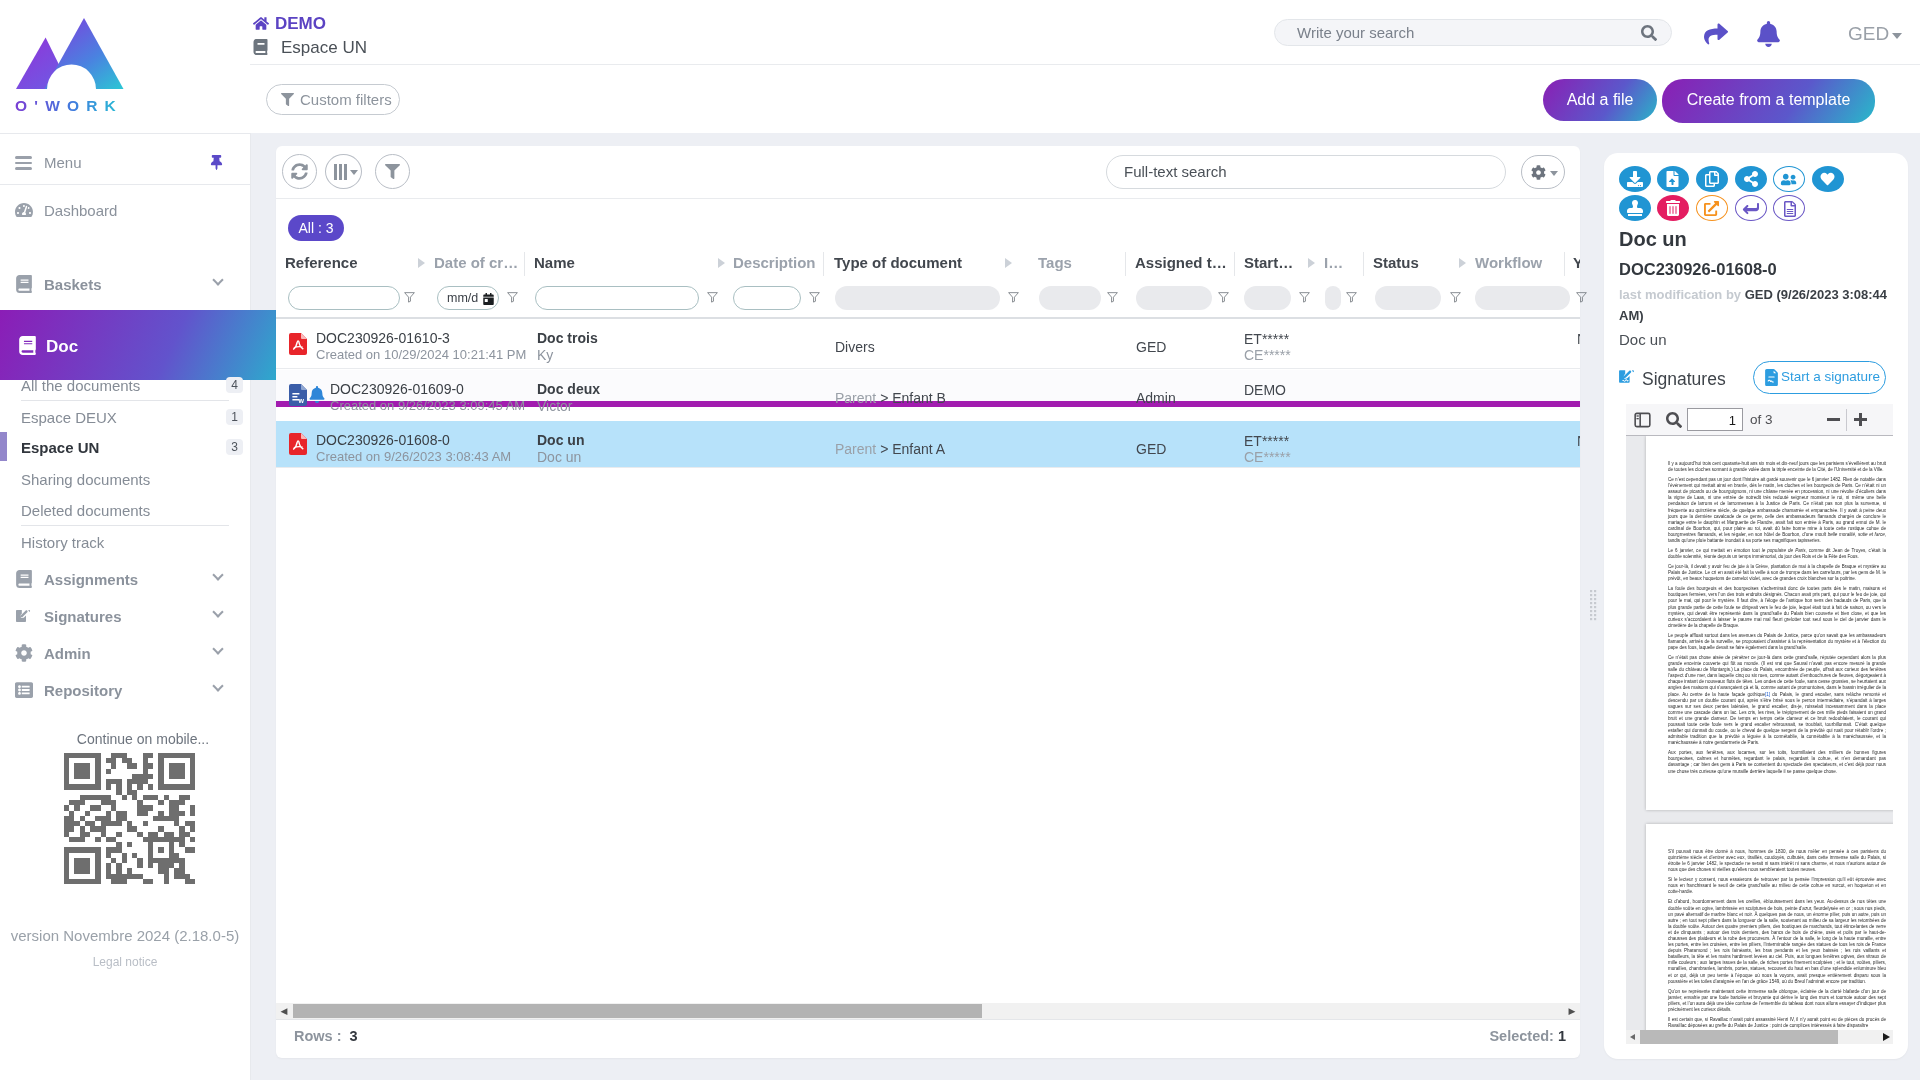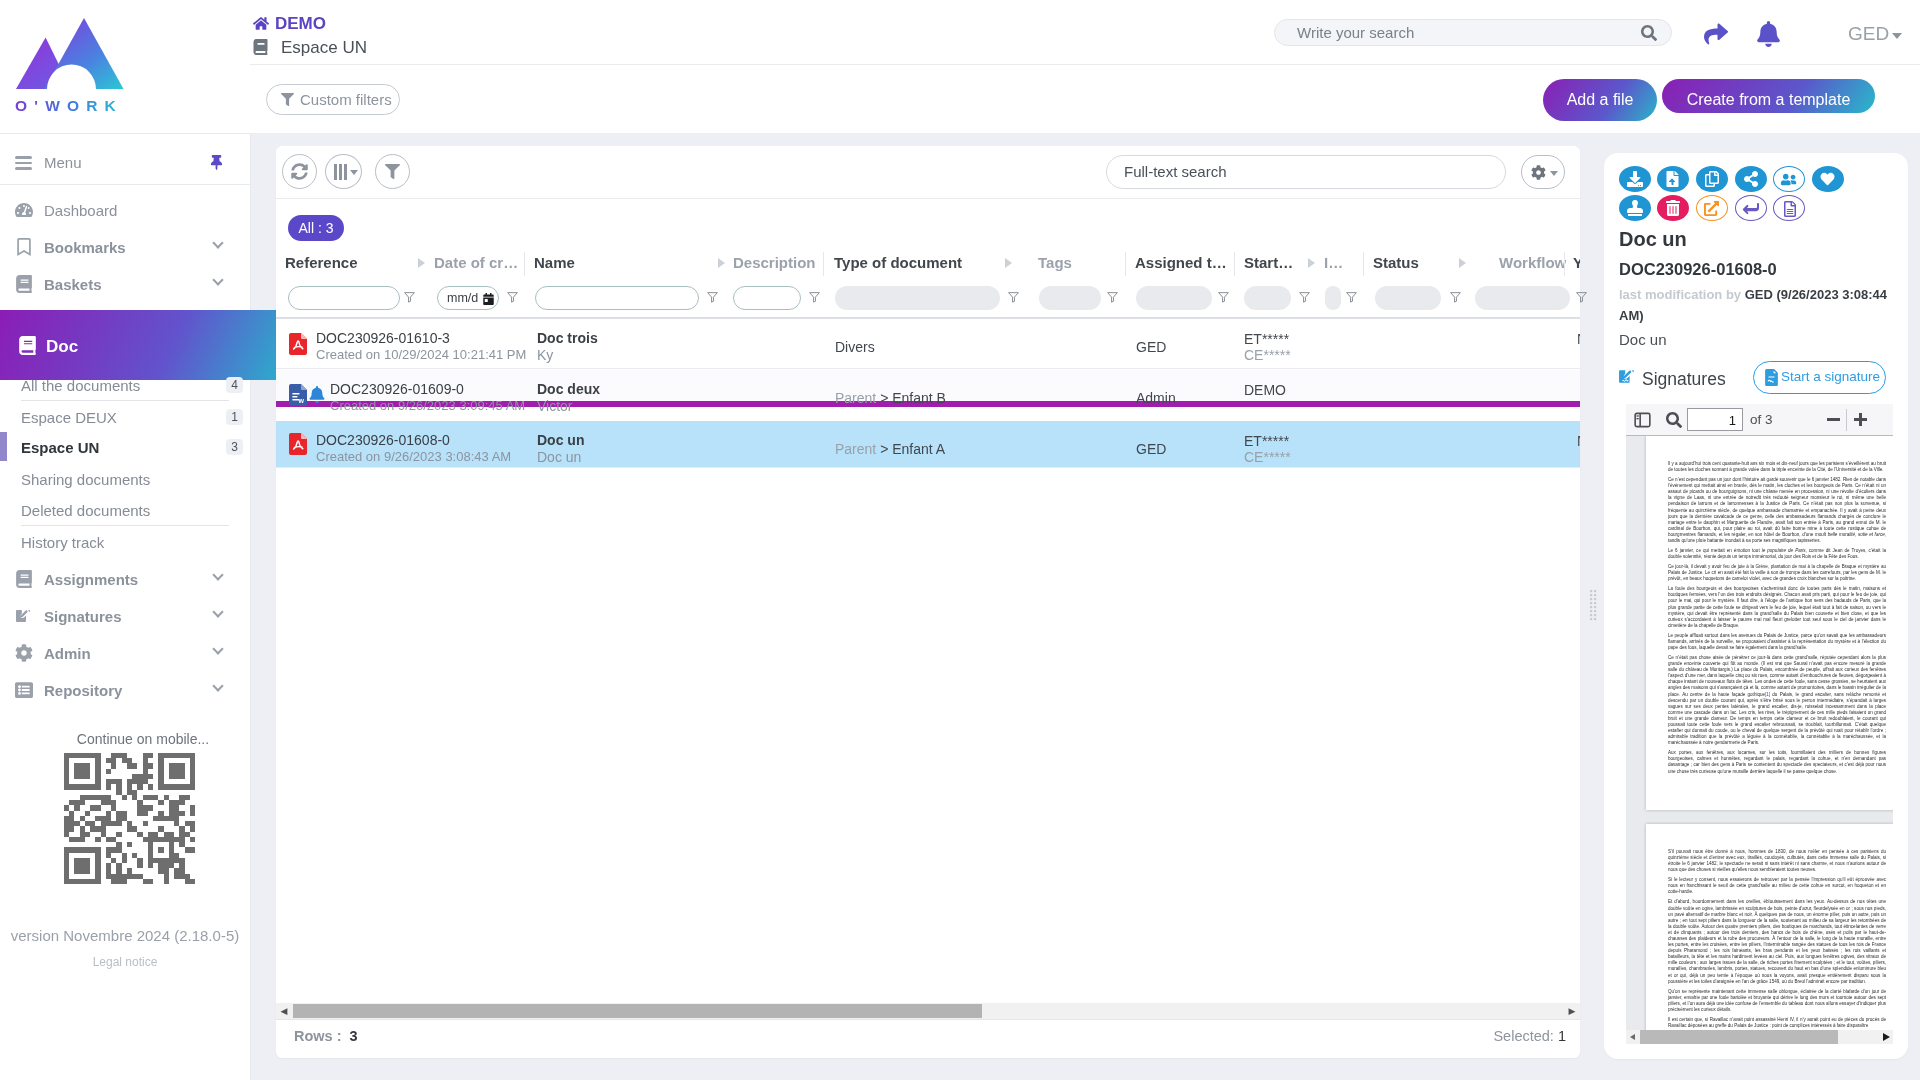--- a/index.html
+++ b/index.html
@@ -48,21 +48,21 @@
 <div class="abs" style="left:281px;top:38px;font-size:17px;color:#4a5057;">Espace UN</div>
 
 <div class="abs" style="left:266px;top:84px;width:134px;height:31px;border:1px solid #c6cbd1;border-radius:16px;">
   <svg class="abs" style="left:14px;top:8px;" width="13" height="13" viewBox="0 0 512 512">
       <path fill="#8d949d" d="M488 0H24C3 0-8 26 7 41l185 185v206c0 8 4 15 10 20l80 56c16 11 38 0 38-20V226L505 41c15-15 4-41-17-41z"></path>
     </svg>
   <div class="abs" style="left:33px;top:6px;font-size:15px;color:#8d949d;">Custom filters</div>
 </div>
 
 <div class="abs" style="left:1543px;top:79px;width:114px;height:42px;border-radius:21px;background:linear-gradient(125deg,#8a1fb4 0%,#5b58cb 60%,#2ab4c8 100%);color:#fff;font-size:16px;text-align:center;line-height:42px;">Add a file</div>
-<div class="abs" style="left:1662px;top:79px;width:213px;height:34px;border-radius:21px;background:linear-gradient(125deg,#8a1fb4 0%,#5b58cb 62%,#28b9ca 100%);color:#fff;font-size:16px;text-align:center;line-height:42px;">Create from a template</div>
+<div class="abs" style="left:1662px;top:79px;width:213px;height:44px;border-radius:21px;background:linear-gradient(125deg,#8a1fb4 0%,#5b58cb 62%,#28b9ca 100%);color:#fff;font-size:16px;text-align:center;line-height:42px;">Create from a template</div>
 
 <div class="abs" style="left:1274px;top:19px;width:398px;height:27px;background:#f4f5f8;border:1px solid #e3e6ea;border-radius:14px;">
   <div class="abs" style="left:22px;top:4px;font-size:15px;color:#7a818b;">Write your search</div>
   <svg class="abs" style="right:14px;top:5px;" width="16" height="16" viewBox="0 0 512 512">
       <path fill="#6d747e" d="M505 443L405 343c-5-5-11-7-17-7h-16c28-35 44-80 44-128C416 93 323 0 208 0S0 93 0 208s93 208 208 208c48 0 93-16 128-44v16c0 6 3 13 7 17l100 100c9 9 25 9 34 0l28-28c9-9 9-25 0-34zM208 336c-71 0-128-57-128-128 0-71 57-128 128-128 71 0 128 57 128 128 0 71-57 128-128 128z"></path>
     </svg>
 </div>
 
 <svg class="abs" style="left:1704px;top:22px;" width="24" height="24" viewBox="0 0 512 512">
     <path fill="#5b51c8" d="M504 190L328 38c-15-13-40-3-40 18v80C127 138 0 170 0 322c0 61 40 122 83 154 14 10 33-3 28-19-45-145 22-183 177-185v88c0 21 24 31 40 18l176-152c11-10 11-27 0-36z"></path>
@@ -109,29 +109,20 @@
       <path fill="#5b4ac8" d="M298 214L286 96h42c13 0 24-11 24-24V24c0-13-11-24-24-24H56C43 0 32 11 32 24v48c0 13 11 24 24 24h42L86 214C37 237 0 277 0 328c0 13 11 24 24 24h136v104c0 1 0 2 1 4l24 48c3 6 11 6 14 0l24-48c1-2 1-3 1-4V352h136c13 0 24-11 24-24 0-51-38-91-86-114z"></path>
     </svg>
   <div class="abs" style="left:0;top:184px;width:250px;height:1px;background:#e7e9ed;"></div>
 
   <div class="sideitem" style="top:191px;">
     <svg class="ic" viewBox="0 0 576 512">
         <path fill="#9aa1ab" d="M288 32C129 32 0 161 0 320c0 53 14 102 39 145 6 10 16 15 27 15h443c11 0 22-6 27-15 25-43 39-92 39-145C576 161 447 32 288 32zm0 64c15 0 27 10 30 24-1 2-3 4-3 7l-9 28c-5 3-11 6-18 6-18 0-32-14-32-32s14-33 32-33zM96 384c-18 0-32-14-32-32s14-32 32-32 32 14 32 32-14 32-32 32zm48-160c-18 0-32-14-32-32s14-32 32-32 32 14 32 32-14 32-32 32zm247-72L330 336c9 12 22 29 22 48 0 12-3 23-9 32H233c-6-9-9-20-9-32 0-34 27-61 60-64l61-184c4-13 18-19 30-15 13 4 20 18 16 31zm15 57l15-47c4-1 7-2 11-2 18 0 32 14 32 32s-14 32-32 32c-11 0-21-6-26-15zM480 384c-18 0-32-14-32-32s14-32 32-32 32 14 32 32-14 32-32 32z"></path>
       </svg>
     <span class="lb">Dashboard</span>
   </div>
-  <div class="sideitem" style="top:228px;font-weight:bold;">
-    <svg class="ic" viewBox="0 0 384 512">
-        <path fill="#9aa1ab" d="M336 0H48C21 0 0 21 0 48v464l192-112 192 112V48c0-27-21-48-48-48zm0 428l-144-84-144 84V54c0-3 3-6 6-6h276c3 0 6 3 6 6v374z"></path>
-      </svg>
-    <span class="lb">Bookmarks</span>
-    <span class="chev">
-        <i class="chevi"></i>
-      </span>
-  </div>
   <div class="sideitem" style="top:265px;font-weight:bold;">
     <svg class="ic" viewBox="0 0 448 512">
         <path fill="#9aa1ab" d="M448 360V24c0-13-11-24-24-24H96C43 0 0 43 0 96v320c0 53 43 96 96 96h328c13 0 24-11 24-24v-16c0-8-4-14-9-19-4-15-4-59 0-75 5-4 9-11 9-18zM128 134c0-3 3-6 6-6h212c3 0 6 3 6 6v20c0 3-3 6-6 6H134c-3 0-6-3-6-6v-20zm0 64c0-3 3-6 6-6h212c3 0 6 3 6 6v20c0 3-3 6-6 6H134c-3 0-6-3-6-6v-20zm253 250H96c-18 0-32-14-32-32 0-18 14-32 32-32h285c-2 17-2 47 0 64z"></path>
       </svg>
     <span class="lb">Baskets</span>
     <span class="chev">
         <i class="chevi"></i>
       </span>
   </div>
 
@@ -249,21 +240,21 @@
   <div class="abs" style="left:9px;top:108px;font-size:15px;font-weight:bold;color:#42474e;white-space:nowrap;">Reference</div>
   <div class="abs" style="left:158px;top:108px;font-size:15px;font-weight:bold;color:#9ba2ac;white-space:nowrap;">Date of cr…</div>
   <div class="abs" style="left:258px;top:108px;font-size:15px;font-weight:bold;color:#42474e;white-space:nowrap;">Name</div>
   <div class="abs" style="left:457px;top:108px;font-size:15px;font-weight:bold;color:#9ba2ac;white-space:nowrap;">Description</div>
   <div class="abs" style="left:558px;top:108px;font-size:15px;font-weight:bold;color:#42474e;white-space:nowrap;">Type of document</div>
   <div class="abs" style="left:762px;top:108px;font-size:15px;font-weight:bold;color:#9ba2ac;white-space:nowrap;">Tags</div>
   <div class="abs" style="left:859px;top:108px;font-size:15px;font-weight:bold;color:#42474e;white-space:nowrap;">Assigned t…</div>
   <div class="abs" style="left:968px;top:108px;font-size:15px;font-weight:bold;color:#42474e;white-space:nowrap;">Start…</div>
   <div class="abs" style="left:1048px;top:108px;font-size:15px;font-weight:bold;color:#9ba2ac;white-space:nowrap;">I…</div>
   <div class="abs" style="left:1097px;top:108px;font-size:15px;font-weight:bold;color:#42474e;white-space:nowrap;">Status</div>
-  <div class="abs" style="left:1199px;top:108px;font-size:15px;font-weight:bold;color:#9ba2ac;white-space:nowrap;margin-left:24px;">Workflow</div>
+  <div class="abs" style="left:1199px;top:108px;font-size:15px;font-weight:bold;color:#9ba2ac;white-space:nowrap;">Workflow</div>
   <div class="abs" style="left:1297px;top:108px;font-size:15px;font-weight:bold;color:#42474e;white-space:nowrap;">Y…</div>
   <div class="abs" style="left:142px;top:112px;width:0;height:0;border-top:5px solid transparent;border-bottom:5px solid transparent;border-left:7px solid #ccd1d8;"></div>
   <div class="abs" style="left:442px;top:112px;width:0;height:0;border-top:5px solid transparent;border-bottom:5px solid transparent;border-left:7px solid #ccd1d8;"></div>
   <div class="abs" style="left:729px;top:112px;width:0;height:0;border-top:5px solid transparent;border-bottom:5px solid transparent;border-left:7px solid #ccd1d8;"></div>
   <div class="abs" style="left:1032px;top:112px;width:0;height:0;border-top:5px solid transparent;border-bottom:5px solid transparent;border-left:7px solid #ccd1d8;"></div>
   <div class="abs" style="left:1183px;top:112px;width:0;height:0;border-top:5px solid transparent;border-bottom:5px solid transparent;border-left:7px solid #ccd1d8;"></div>
   <div class="abs" style="left:248px;top:106px;width:1px;height:24px;background:#e5e7ea;"></div>
   <div class="abs" style="left:547px;top:106px;width:1px;height:24px;background:#e5e7ea;"></div>
   <div class="abs" style="left:849px;top:106px;width:1px;height:24px;background:#e5e7ea;"></div>
   <div class="abs" style="left:958px;top:106px;width:1px;height:24px;background:#e5e7ea;"></div>
@@ -379,21 +370,21 @@
       </div>
     </div>
 
   <div class="abs" style="left:0;top:857px;width:1304px;height:16px;background:#f1f1f1;">
     <div class="abs" style="left:0;top:0;width:16px;height:16px;background:#f1f1f1;color:#505050;font-size:9px;text-align:center;line-height:16px;">◀</div>
     <div class="abs" style="left:1288px;top:0;width:16px;height:16px;background:#f1f1f1;color:#505050;font-size:9px;text-align:center;line-height:16px;">▶</div>
     <div class="abs" style="left:16px;top:0;width:691px;height:16px;background:#b3b3b3;border:1px solid #f1f1f1;"></div>
   </div>
   <div class="abs" style="left:0;top:873px;width:1304px;height:1px;background:#e4e6e9;"></div>
   <div class="abs" style="left:18px;top:882px;font-size:14.5px;font-weight:bold;color:#8d949d;">Rows :&nbsp; <span style="color:#33383f;">3</span></div>
-  <div class="abs" style="right:14px;top:882px;font-size:14.5px;font-weight:normal;color:#8d949d;text-align:center;">Selected: <span style="color:#33383f;">1</span></div>
+  <div class="abs" style="right:14px;top:882px;font-size:14.5px;font-weight:bold;color:#8d949d;text-align:center;">Selected: <span style="color:#33383f;">1</span></div>
 </div>
 <svg class="abs" style="left:1590px;top:590px;" width="8" height="32" viewBox="0 0 8 32">
     <rect x="0" y="0" width="2.2" height="2.2" fill="#c7cad0"></rect>
     <rect x="4" y="0" width="2.2" height="2.2" fill="#c7cad0"></rect>
     <rect x="0" y="4" width="2.2" height="2.2" fill="#c7cad0"></rect>
     <rect x="4" y="4" width="2.2" height="2.2" fill="#c7cad0"></rect>
     <rect x="0" y="8" width="2.2" height="2.2" fill="#c7cad0"></rect>
     <rect x="4" y="8" width="2.2" height="2.2" fill="#c7cad0"></rect>
     <rect x="0" y="12" width="2.2" height="2.2" fill="#c7cad0"></rect>
     <rect x="4" y="12" width="2.2" height="2.2" fill="#c7cad0"></rect>

